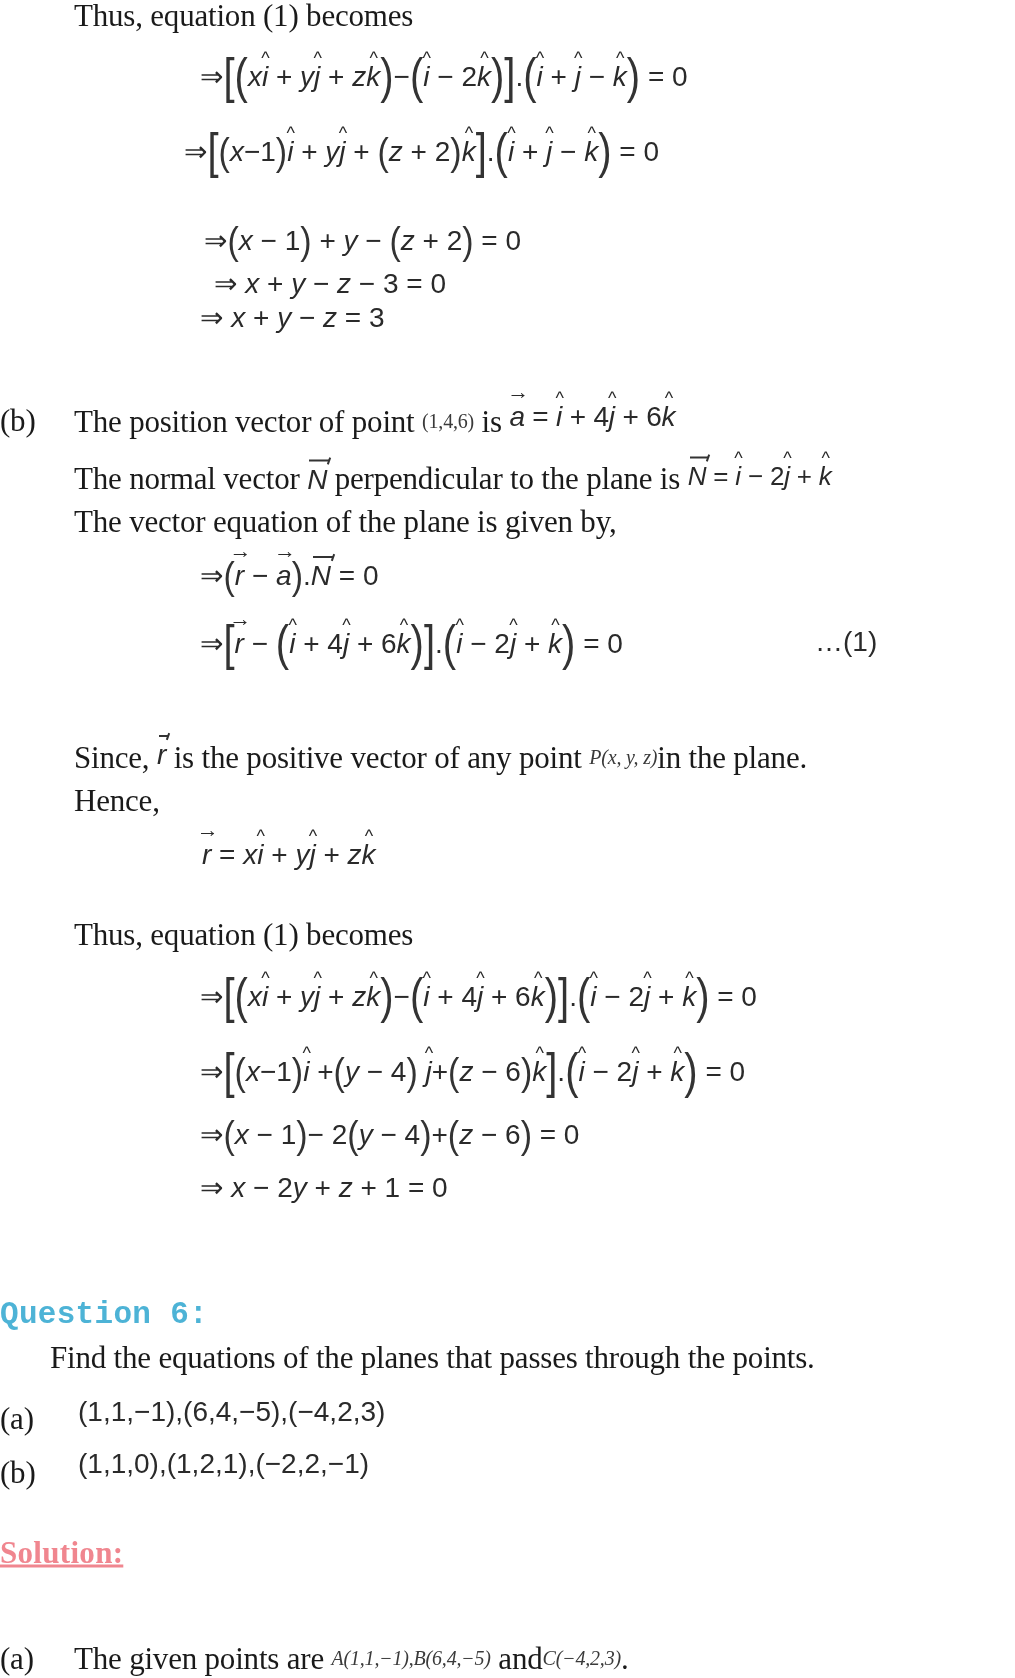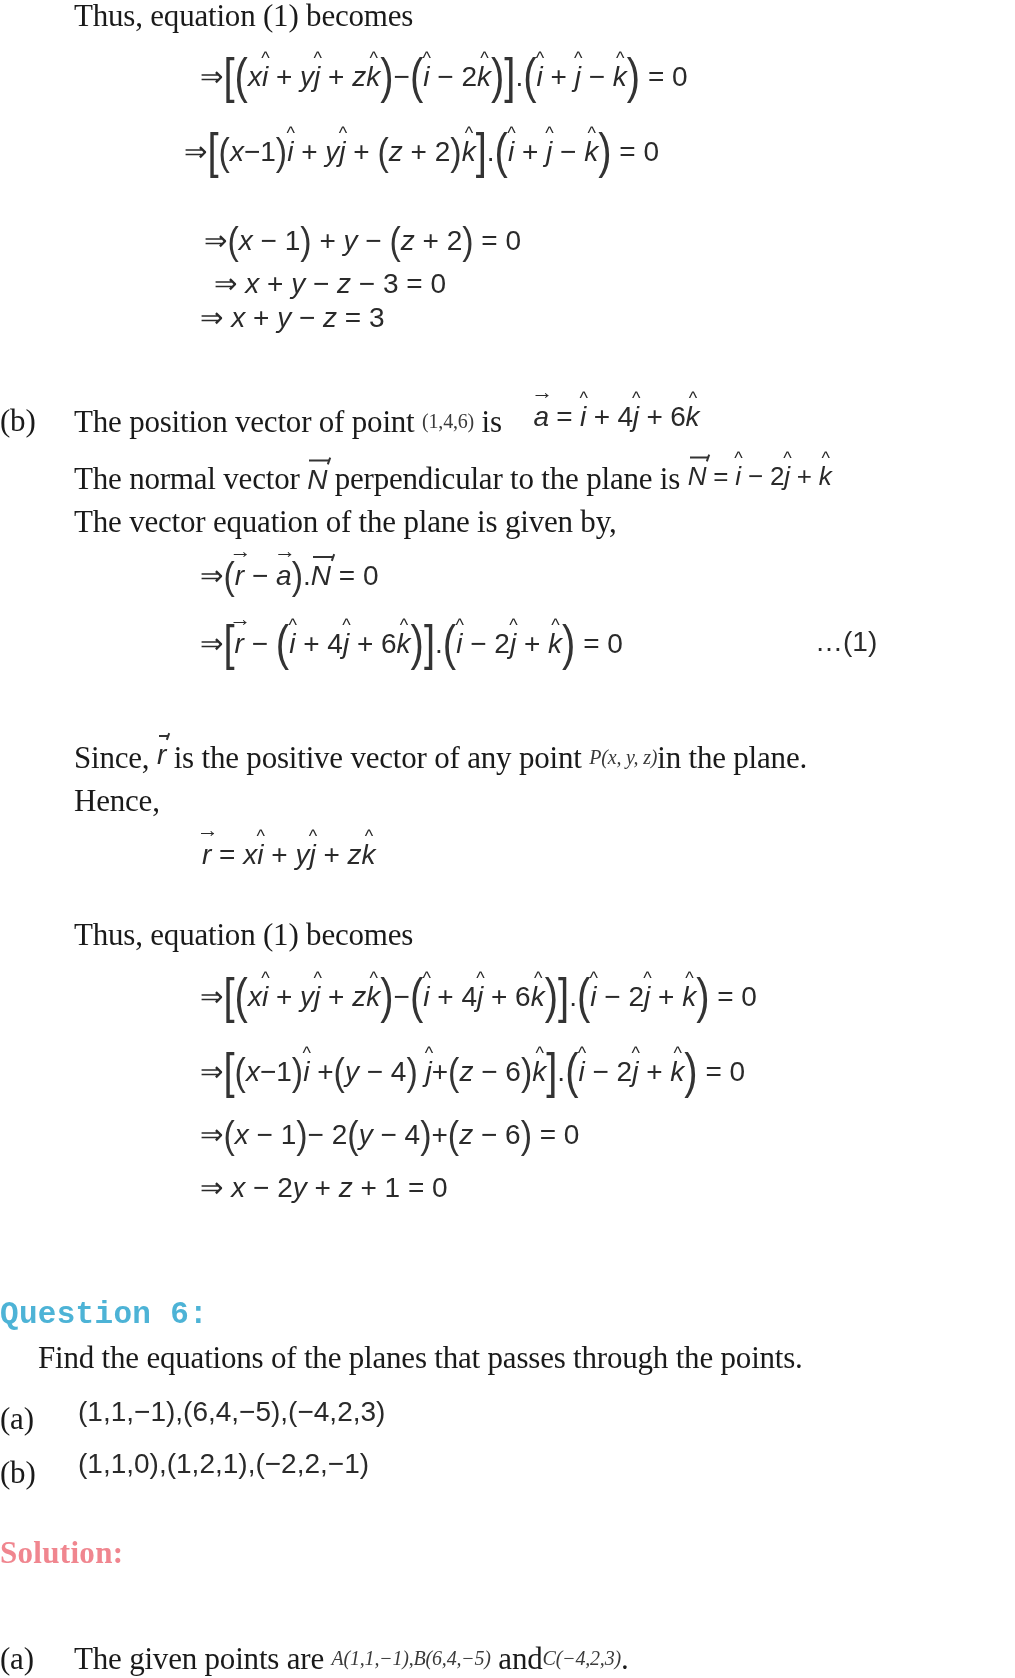--- a/index.html
+++ b/index.html
@@ -144,21 +144,21 @@
 
 <div class="line math" style="left:200px; top:318px;text-align:center;">
   ⇒ <i>x</i> + <i>y</i> − <i>z</i> = 3
 </div>
 
 <div class="line text" style="left:0px; top:420px;">(b)</div>
 <div class="line text" style="left:74px; top:420px;">
   <span>The position vector of point</span>
   <span class="inline-math">(1,4,6)</span>
   <span>is</span>
-  <span class="math" style="vertical-align:6px;margin-left:24px;"><span class="vec">a</span> = <span class="hat">i</span> + 4<span class="hat">j</span> + 6<span class="hat">k</span></span>
+  <span class="math" style="vertical-align:6px;"><span class="vec">a</span> = <span class="hat">i</span> + 4<span class="hat">j</span> + 6<span class="hat">k</span></span>
 </div>
 
 <div class="line text" style="left:74px; top:478px;">
   <span>The normal vector</span>
   <span class="math"><span class="vecbar">N</span></span>
   <span>perpendicular to the plane is</span>
   <span class="math" style="font-size:26px; vertical-align:4px;"><span class="vecbar">N</span> = <span class="hat">i</span> − 2<span class="hat">j</span> + <span class="hat">k</span></span>
 </div>
 
 <div class="line text" style="left:74px; top:521px;">The vector equation of the plane is given by,</div>
@@ -197,28 +197,28 @@
 
 <div class="line math" style="left:200px; top:1134px;">
   ⇒<span class="mid">(</span><i>x</i> − 1<span class="mid">)</span>− 2<span class="mid">(</span><i>y</i> − 4<span class="mid">)</span>+<span class="mid">(</span><i>z</i> − 6<span class="mid">)</span> = 0
 </div>
 
 <div class="line math" style="left:200px; top:1188px;">
   ⇒ <i>x</i> − 2<i>y</i> + <i>z</i> + 1 = 0
 </div>
 
 <div class="line q-heading" style="left:0px; top:1314px;">Question 6:</div>
-<div class="line text" style="left:0px; top:1357px;padding-left:38px;">Find the equations of the planes that passes through the points.</div>
+<div class="line text" style="left:12px; top:1357px;padding-left:38px;">Find the equations of the planes that passes through the points.</div>
 
 <div class="line text" style="left:0px; top:1418px;">(a)</div>
 <div class="line math" style="left:78px; top:1412px;">(1,1,−1),(6,4,−5),(−4,2,3)</div>
 
 <div class="line text" style="left:0px; top:1472px;">(b)</div>
 <div class="line math" style="left:78px; top:1464px;">(1,1,0),(1,2,1),(−2,2,−1)</div>
 
-<div class="line s-heading" style="left:0px; top:1552px;">Solution:</div>
+<div class="line s-heading" style="left:0px; top:1552px;text-decoration:underline;">Solution:</div>
 
 <div class="line text" style="left:0px; top:1658px;">(a)</div>
 <div class="line text" style="left:74px; top:1658px;">
   <span>The given points are</span>
   <span class="inline-math m-i">A(1,1,−1)</span><span class="inline-math">,</span><span class="inline-math m-i">B(6,4,−5)</span>
   <span>and</span><span class="inline-math m-i">C(−4,2,3)</span><span>.</span>
 </div>
 
 </body></html>

